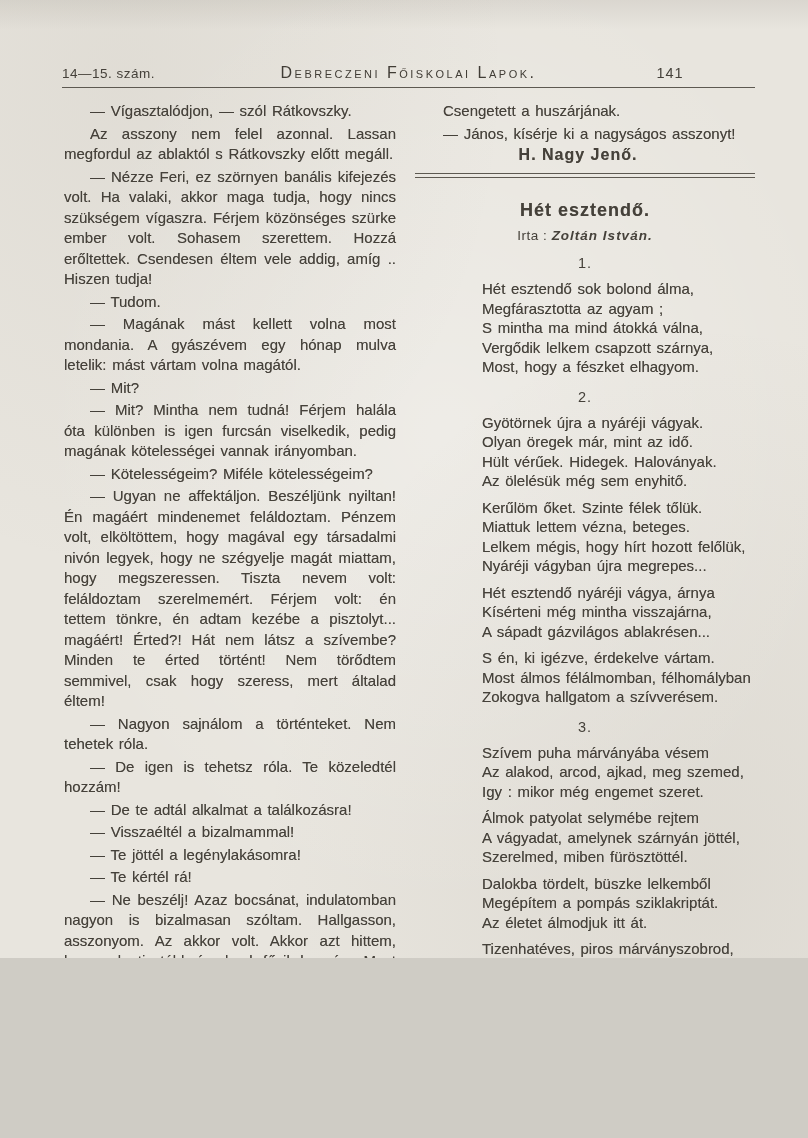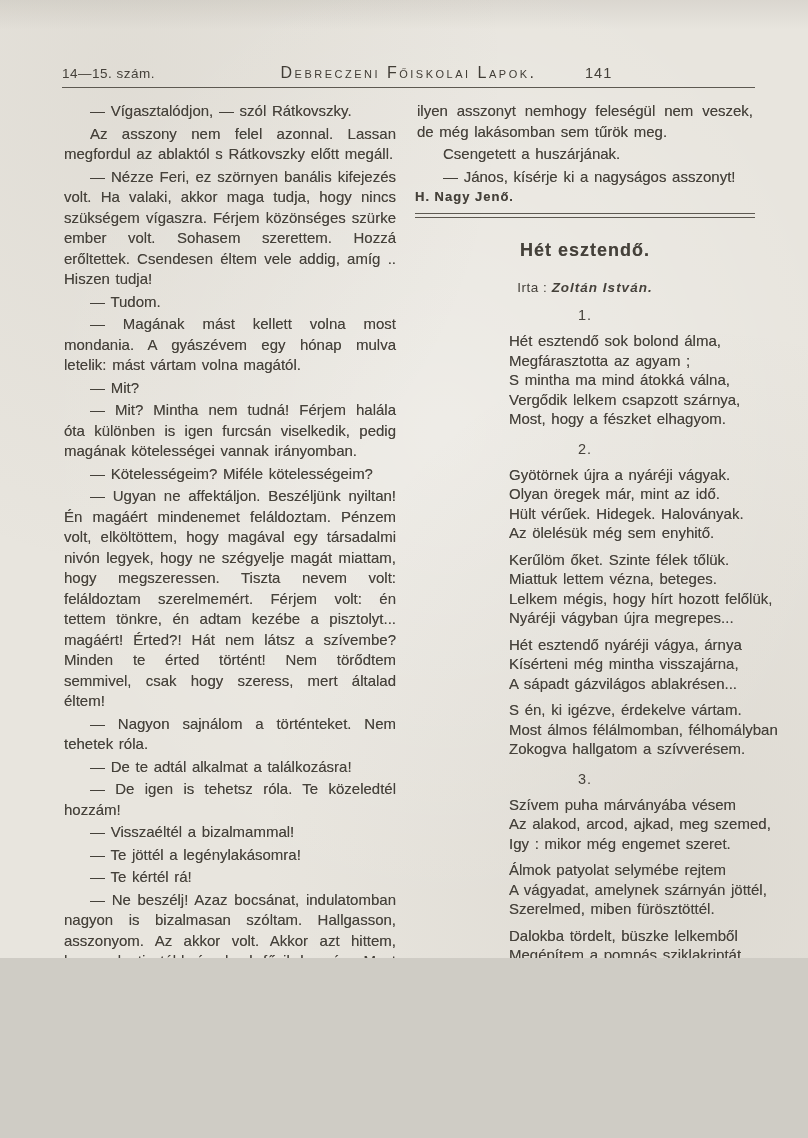--- a/index.html
+++ b/index.html
@@ -23,62 +23,62 @@
     border-bottom:1px solid #5d5951;
     padding-bottom:5px;
   }
   .issue{width:170px;font-size:13.5px;letter-spacing:0.5px;}
   .journal-title{
     flex:1;text-align:center;
     font-variant:small-caps;
     font-size:16px;letter-spacing:2.5px;
     color:#403c35;
   }
-  .page-num{width:170px;text-align:left;font-size:14.5px;letter-spacing:1px;}
+  .page-num{width:170px;text-align:center;font-size:14.5px;letter-spacing:1px;}
   .columns{display:flex;gap:17px;margin-top:11px;}
   .col-left{width:336px;}
   .col-right{width:340px;}
   .para{
     margin:2px;
     font-size:15px;line-height:20.5px;
     text-align:justify;
     text-indent:26px;
     word-spacing:1.5px;
     text-shadow:0 0 0.5px rgba(70,64,56,0.55);
   }
   .para.no-indent{text-indent:0;}
   .signature{
     margin:1px 14px 0 0;
-    font-size:13px;font-weight:bold;
-    text-align:left;
+    font-size:16px;font-weight:bold;
+    text-align:center;
     letter-spacing:1px;
     text-shadow:0 0 0.5px rgba(70,64,56,0.55);
   }
   .double-rule{
     margin-top:9px;
     height:3px;
     border-top:1px solid #5d5951;
     border-bottom:1px solid #5d5951;
   }
   .poem-title{
     margin:22px 0 0 0;
     text-align:center;
     font-size:18px;font-weight:bold;
     letter-spacing:1px;
     text-shadow:0 0 0.5px rgba(70,64,56,0.55);
   }
-  .byline{margin:19px 0 2px 0;text-align:center;font-size:13.5px;letter-spacing:0.5px;}
+  .byline{margin:7px 0 2px 0;text-align:center;font-size:13.5px;letter-spacing:0.5px;}
   .byline .author{font-weight:bold;font-style:italic;letter-spacing:1px;}
   .section-number{
     text-align:center;
     font-size:14.5px;
     margin:12px 0 8px 0;
     letter-spacing:1px;
   }
-  .stanza{margin:0 0 7px 94px;}
+  .stanza{margin:0 0 7px 67px;}
   .poem-line{
     font-size:15px;line-height:19.5px;
     word-spacing:1.5px;
     white-space:nowrap;
     text-shadow:0 0 0.5px rgba(70,64,56,0.55);
   }
 </style>
 </head>
 <body>
 
@@ -97,31 +97,30 @@
           <p class="para">— Vígasztalódjon, — szól Rátkovszky.</p>
           <p class="para">Az asszony nem felel azonnal. Lassan megfordul az ablaktól s Rátkovszky előtt megáll.</p>
           <p class="para">— Nézze Feri, ez szörnyen banális kifejezés volt. Ha valaki, akkor maga tudja, hogy nincs szükségem vígaszra. Férjem közönséges szürke ember volt. Sohasem szerettem. Hozzá erőltettek. Csendesen éltem vele addig, amíg .. Hiszen tudja!</p>
           <p class="para">— Tudom.</p>
           <p class="para">— Magának mást kellett volna most mondania. A gyászévem egy hónap mulva letelik: mást vártam volna magától.</p>
           <p class="para">— Mit?</p>
           <p class="para">— Mit? Mintha nem tudná! Férjem halála óta különben is igen furcsán viselkedik, pedig magának kötelességei vannak irányomban.</p>
           <p class="para">— Kötelességeim? Miféle kötelességeim?</p>
           <p class="para">— Ugyan ne affektáljon. Beszéljünk nyiltan! Én magáért mindenemet feláldoztam. Pénzem volt, elköltöttem, hogy magával egy társadalmi nivón legyek, hogy ne szégyelje magát miattam, hogy megszeressen. Tiszta nevem volt: feláldoztam szerelmemért. Férjem volt: én tettem tönkre, én adtam kezébe a pisztolyt... magáért! Érted?! Hát nem látsz a szívembe? Minden te érted történt! Nem törődtem semmivel, csak hogy szeress, mert általad éltem!</p>
           <p class="para">— Nagyon sajnálom a történteket. Nem tehetek róla.</p>
+          <p class="para">— De igen is tehetsz róla. Te közeledtél hozzám!</p>
           <p class="para">— De te adtál alkalmat a találkozásra!</p>
-          <p class="para">— De igen is tehetsz róla. Te közeledtél hozzám!</p>
           <p class="para">— Visszaéltél a bizalmammal!</p>
           <p class="para">— Te jöttél a legénylakásomra!</p>
           <p class="para">— Te kértél rá!</p>
           <p class="para">— Ne beszélj! Azaz bocsánat, indulatomban nagyon is bizalmasan szóltam. Hallgasson, asszonyom. Az akkor volt. Akkor azt hittem, hogy a legtisztább érzelmek fűzik hozzám. Most látom, hogy érdek volt. El akarja magát velem vétetni. Ezt más körülmények között meg is tettem volna, kötelességemnek ismertem volna. De most, mikor kiismertem s látom, hogy lábbal tapodva az erkölcsi törvényeket és csakis hiúságától, szenvedélyétől elvakítva, gyalázatos útakon járt, mikor a piszkos pénzt: a kártyán nyert pénzt önző céljaira fordította, sőt abbeli követeléseiben határt nem ismerve tönkretett, megölt egy szegény, akaratnélküli embert, egy bábot;</p>
         </section>
 
       <section class="col-right">
         <div id="story-end">
-            <p class="para no-indent">ilyen asszonyt nemhogy feleségül nem veszek, de még lakásomban sem tűrök meg.</p>
             <p class="para">Csengetett a huszárjának.</p>
             <p class="para">— János, kísérje ki a nagyságos asszonyt!</p>
           </div>
         <div class="signature">H. Nagy Jenő.</div>
         <div class="double-rule"></div>
 
         <div>
           <h2 class="poem-title">Hét esztendő.</h2>
           <div class="byline">
             <span>Irta :</span>

